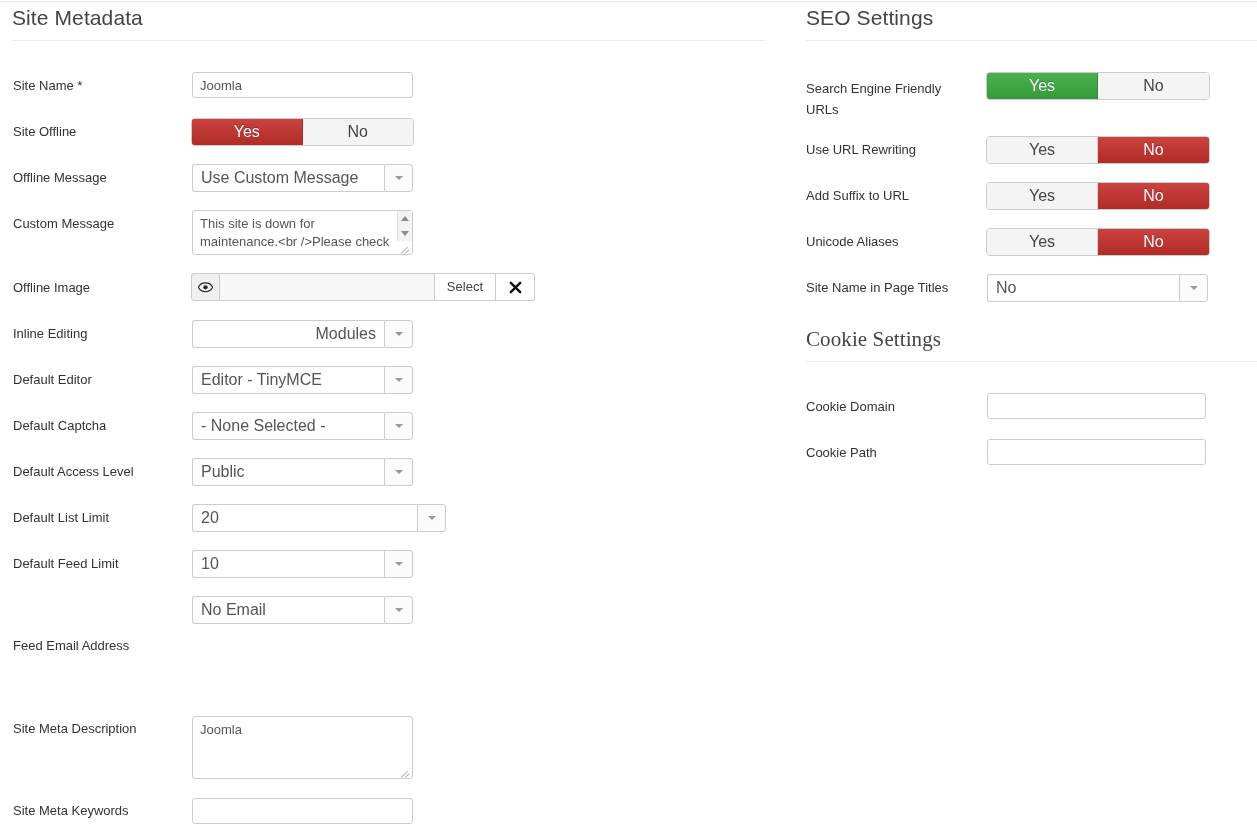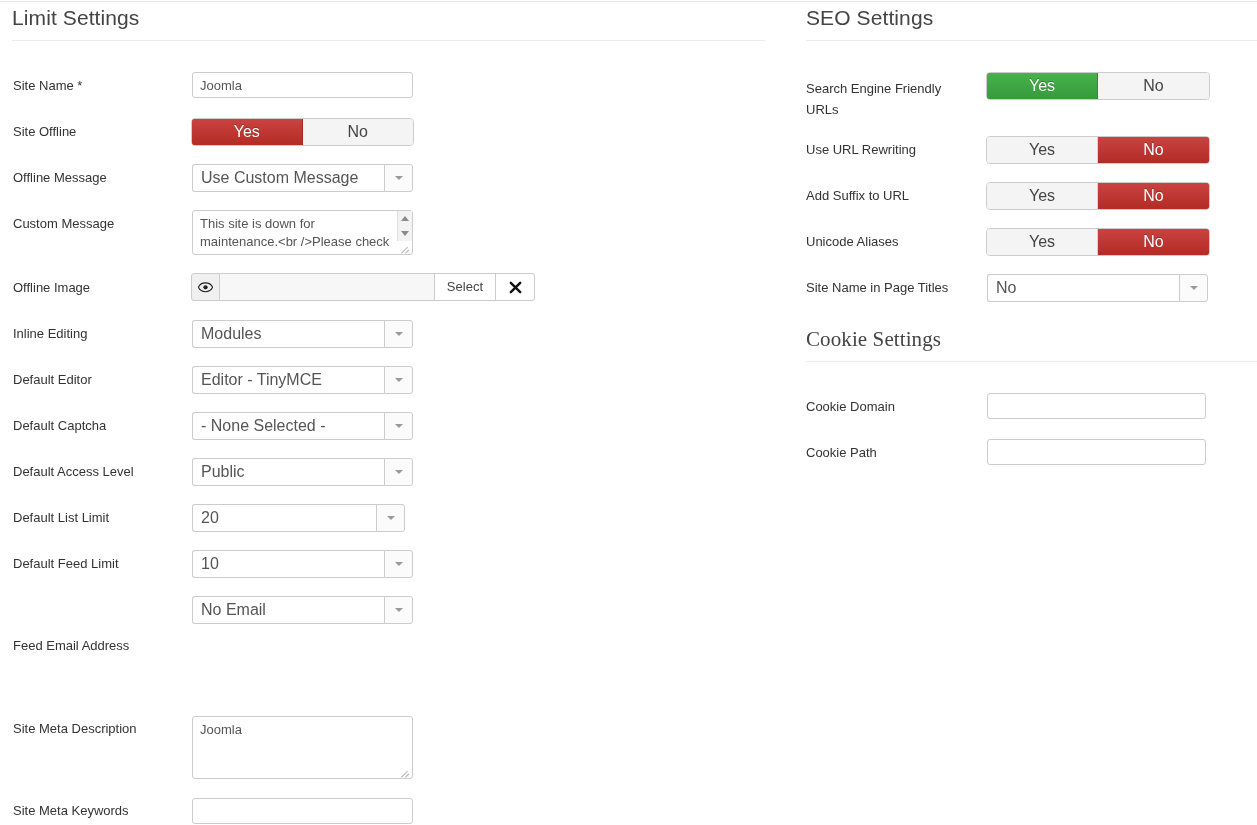--- a/index.html
+++ b/index.html
@@ -244,21 +244,21 @@
 </head>
 <body>
 
 <div class="top-rule"></div>
 
 <div class="page">
 
   <div class="col-left">
 
     <div style="position:absolute;left:12px;top:5px;width:753px;">
-      <div class="section-head">Limit Settings</div>
+      <div class="section-head">Site Metadata</div>
       <div class="section-rule"></div>
     </div>
 
     <div class="frow">
       <div class="flabel" style="left:13px;top:78px;">Site Name *</div>
       <div class="fctl" style="left:192px;top:72px;">
         <input class="txt" style="width: 221px;" type="text" value="Joomla">
       </div>
     </div>
 
@@ -313,21 +313,21 @@
             <svg width="15" height="15" viewBox="0 0 16 16" aria-hidden="true">
               <path d="M3 3 L13 13 M13 3 L3 13" stroke="#111111" stroke-width="2.6" stroke-linecap="round"></path>
             </svg>
           </div>
         </div>
       </div>
     </div>
 
     <div class="frow">
       <div class="flabel" style="left:13px;top:326px;">Inline Editing</div>
-      <div class="fctl" style="left:192px;top:320px;">
+      <div class="fctl" style="left:192px;top:320px;text-align:right;">
         <div class="sel" style="width:221px;">
           <div class="sel-face">Modules</div>
           <div class="sel-btn"></div>
         </div>
       </div>
     </div>
 
     <div class="frow">
       <div class="flabel" style="left:13px;top:372px;">Default Editor</div>
       <div class="fctl" style="left:192px;top:366px;">
@@ -354,21 +354,21 @@
         <div class="sel" style="width:221px;">
           <div class="sel-face">Public</div>
           <div class="sel-btn"></div>
         </div>
       </div>
     </div>
 
     <div class="frow">
       <div class="flabel" style="left:13px;top:510px;">Default List Limit</div>
       <div class="fctl" style="left:192px;top:504px;">
-        <div class="sel" style="width:213px;">
+        <div class="sel" style="width:254px;">
           <div class="sel-face">20</div>
           <div class="sel-btn"></div>
         </div>
       </div>
     </div>
 
     <div class="frow">
       <div class="flabel" style="left:13px;top:556px;">Default Feed Limit</div>
       <div class="fctl" style="left:192px;top:550px;">
         <div class="sel" style="width:221px;">

